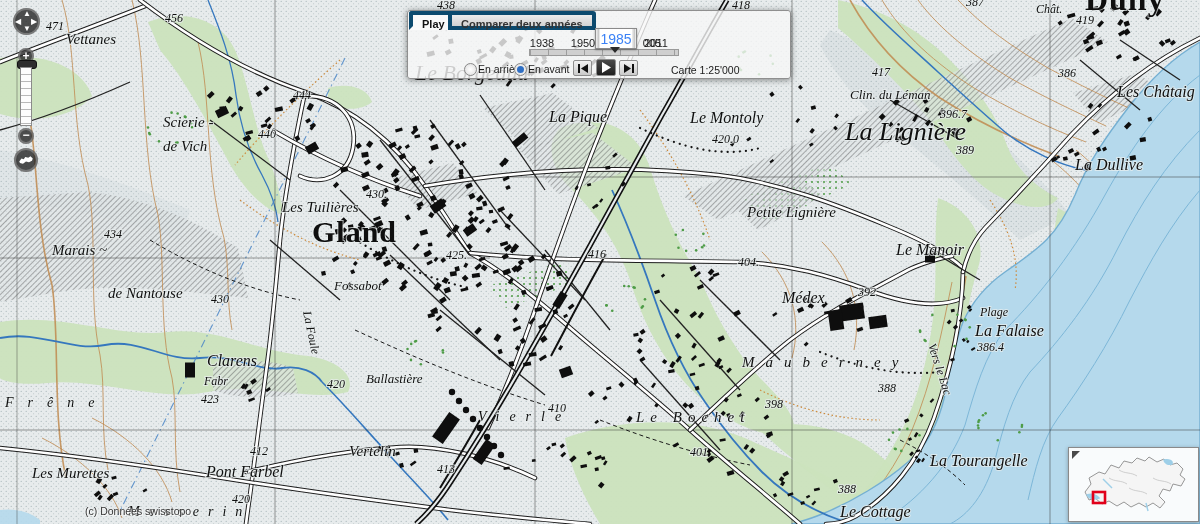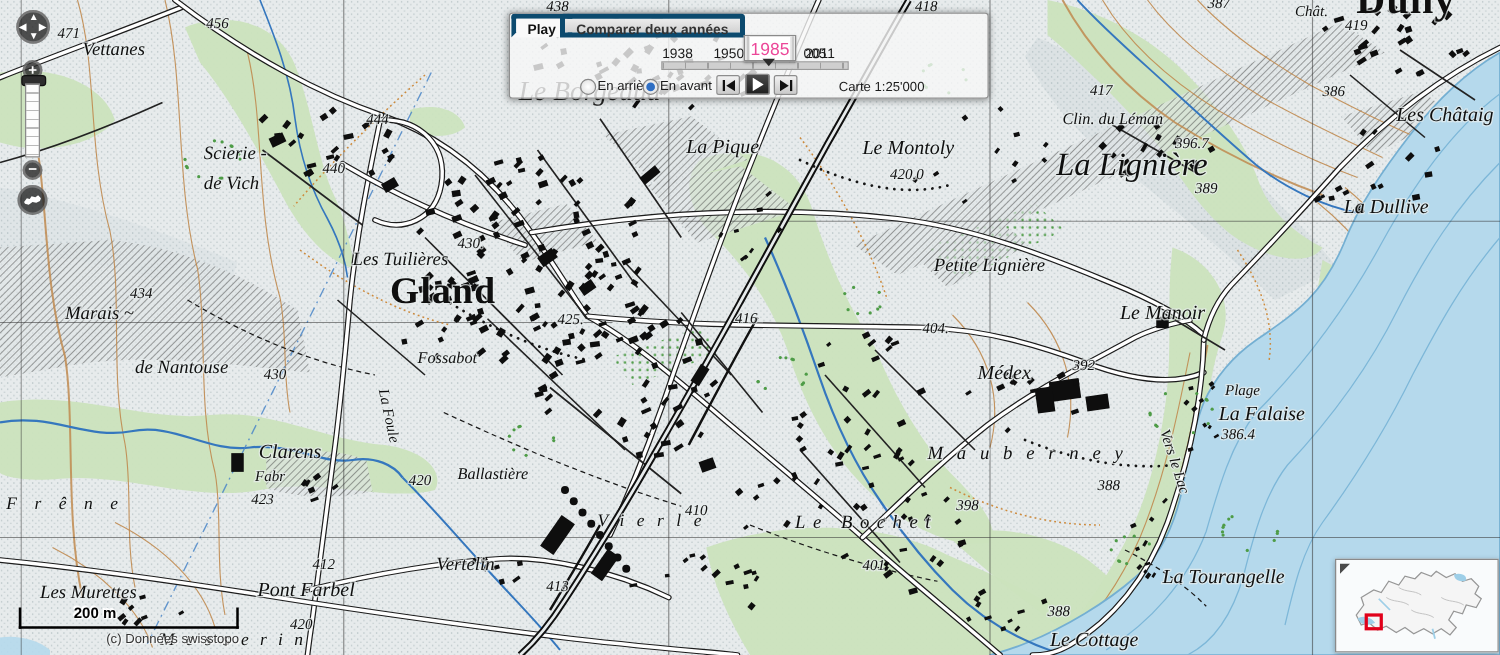--- a/index.html
+++ b/index.html
@@ -29,21 +29,21 @@
   .tab{position:absolute;top:0;height:19px;line-height:19px;padding:0 9px;
        font-weight:bold;color:#333;background:linear-gradient(#ececec,#d2d2d2);
        border:4px solid #0c4a6e;border-radius:3px 3px 0 0;box-sizing:border-box;cursor:pointer;}
   .tab.active{background:#f9f9f9;border-bottom-color:#f9f9f9;color:#111;}
   #track{position:absolute;background:repeating-linear-gradient(90deg,#9d9d9d 0,#9d9d9d 1px,#cfcfcf 1px,#cfcfcf 18px);
          border:1px solid #9a9a9a;height:5px;}
   .yearlab{position:absolute;transform:translateX(-50%);font-size:11px;color:#1a1a1a;}
   #thumb{position:absolute;background:#fff;border:1px solid #8a8a8a;box-shadow:0 1px 2px rgba(0,0,0,.35);
          display:flex;align-items:center;cursor:ew-resize;}
   #thumb .grip{width:5px;align-self:stretch;background:repeating-linear-gradient(90deg,#e9e9e9,#e9e9e9 1px,#c9c9c9 2px,#c9c9c9 3px);}
-  #thumb .yr{flex:1;text-align:center;font-size:14px;color:#ec4899;}
+  #thumb .yr{flex:1;text-align:center;font-size:14px;color:#3b82f6;}
   #thumbptr{position:absolute;width:0;height:0;border-left:5px solid transparent;
             border-right:5px solid transparent;border-top:6px solid #2b2b2b;}
   .radio{position:absolute;width:11px;height:11px;border-radius:50%;
          border:1px solid #888;background:radial-gradient(#fff,#dcdcdc);cursor:pointer;}
   .radio.sel::after{content:"";position:absolute;left:2px;top:2px;width:7px;height:7px;border-radius:50%;
          background:var(--accent,#2f6fc4);}
   .rlabel{position:absolute;font-size:10.5px;color:#1a1a1a;cursor:pointer;}
   .pbtn{position:absolute;width:19px;height:16px;border:1px solid #8d8d8d;border-radius:2px;
         background:linear-gradient(#f2f2f2,#cacaca);cursor:pointer;display:flex;align-items:center;justify-content:center;padding:0;}
   .pbtn.dark{background:linear-gradient(#4a4a4a,#1f1f1f);width:20px;height:17px;}
@@ -880,23 +880,20 @@
     <div class="pz-circle" style="left:10px;top:123px;width:16px;height:16px;">
       <span class="pz-sign" style="left:4.5px;top:1px;">−</span>
     </div>
     <div class="pz-circle" style="left:6px;top:143px;width:24px;height:24px;">
       <svg width="18" height="12" viewBox="0 0 24 14" style="position:absolute;left:3px;top:6px;">
         <path d="M3,9 L6,5 L9,6 L11,3 L15,4 L18,2 L21,5 L20,8 L16,10 L12,9 L8,12 L4,11 Z" fill="#fff"></path>
       </svg>
     </div>
   </div>
 
-  <div id="scalebar">
-    <span>200 m</span>
-  </div>
   <div id="copyright">(c) Données swisstopo</div>
 
   <div id="minimap">
     <div id="mm-toggle"></div>
     <svg id="mmsvg" width="129" height="73" viewBox="0 0 129 73">
         <path d="M16,44 L22,36 L20,30 L30,24 L36,26 L42,17 L50,20 L55,13 L63,15 L68,10 L76,13 L80,9 L88,14 L95,11 L101,17 L108,15 L114,21 L111,27 L116,31 L112,38 L104,36 L101,43 L94,41 L90,48 L96,54 L91,60 L84,55 L77,59 L70,55 L62,59 L55,54 L48,58 L40,53 L33,56 L26,50 L20,52 Z" fill="#f5f5f5" stroke="#979797" stroke-width="1"></path>
         <path d="M40,30 C46,34 52,32 58,36" fill="none" stroke="#c4c4c4" stroke-width="0.8"></path>
         <path d="M60,40 C66,44 72,42 78,46" fill="none" stroke="#c4c4c4" stroke-width="0.8"></path>
         <path d="M50,22 C56,26 62,24 68,28" fill="none" stroke="#c4c4c4" stroke-width="0.8"></path>
         <path d="M84,30 C90,34 96,32 102,36" fill="none" stroke="#c4c4c4" stroke-width="0.8"></path>

